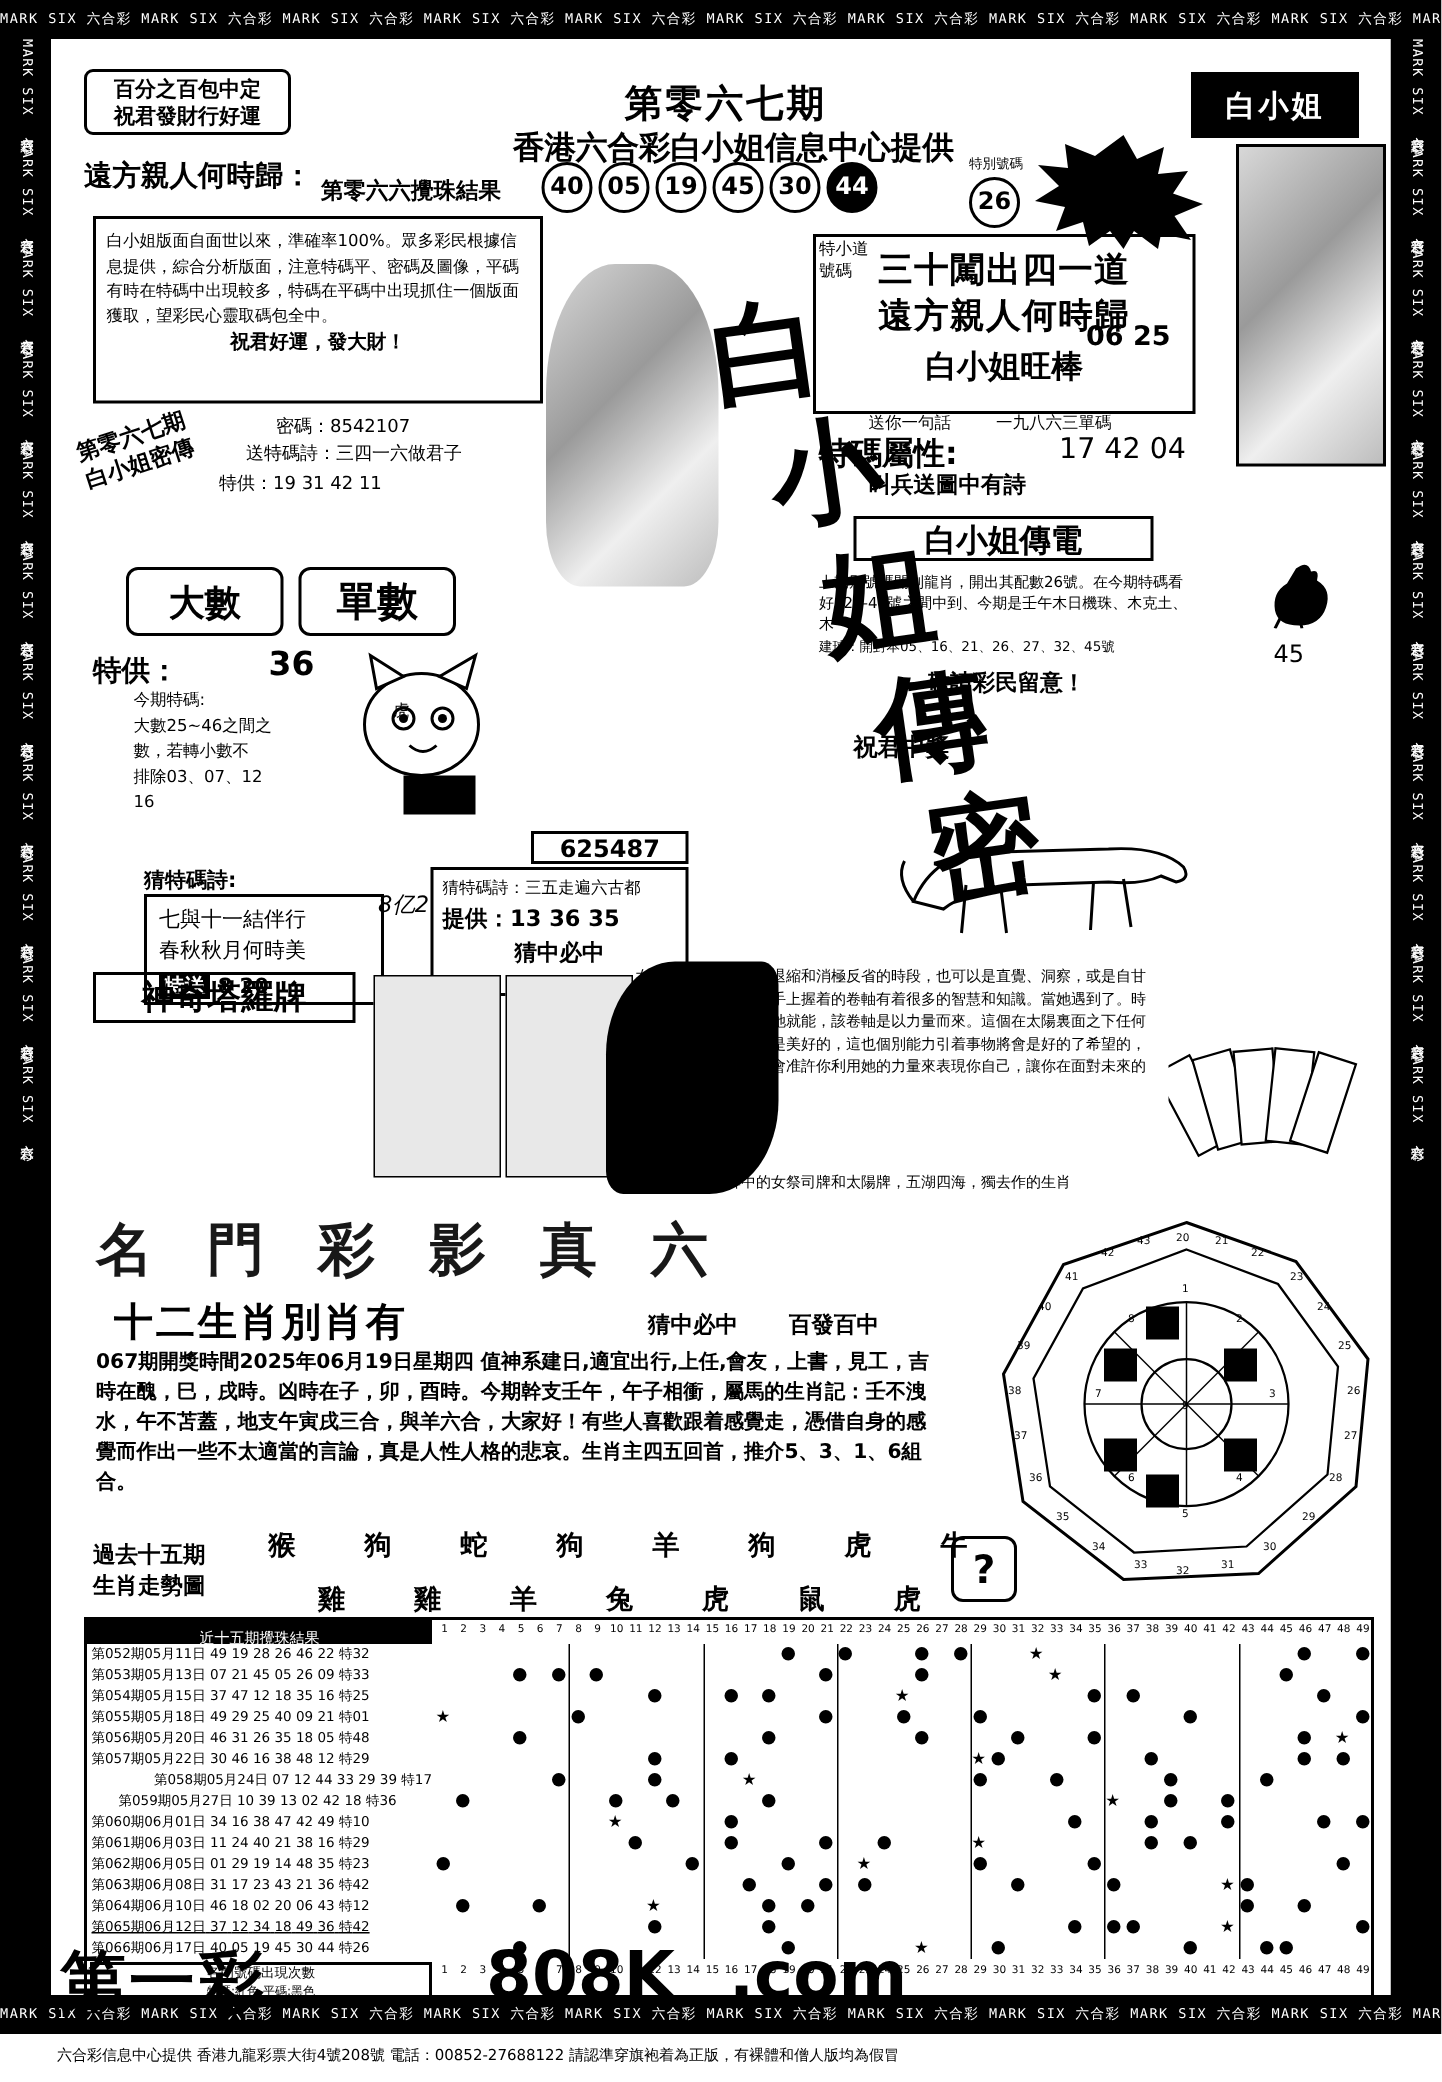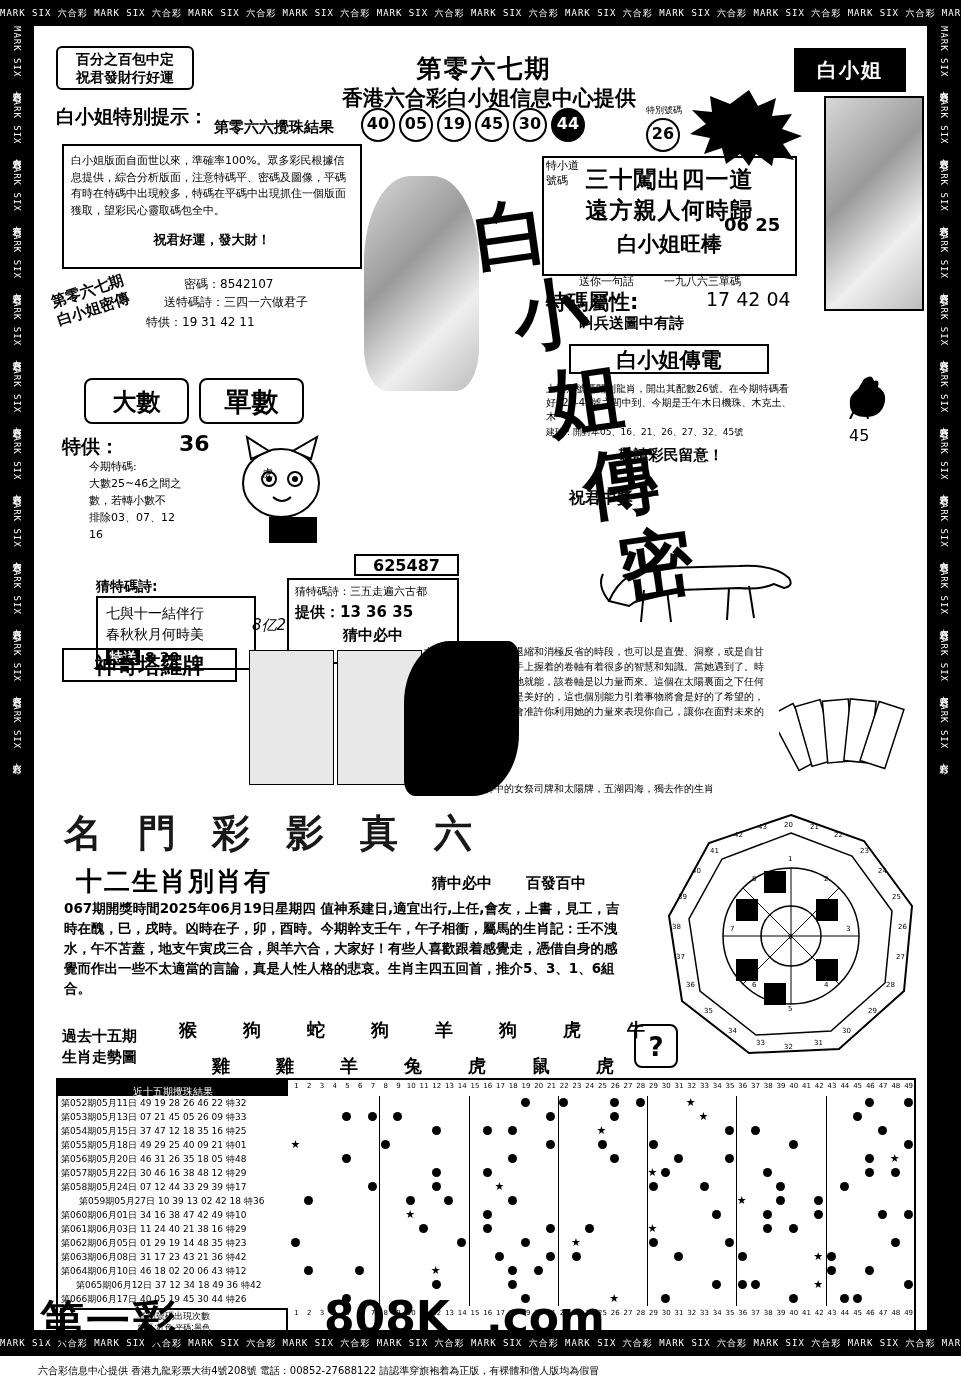--- a/index.html
+++ b/index.html
@@ -80,37 +80,37 @@
     <div class="abs" style="left:325px;top:82px;width:300px;">
       <span class="ball">40</span><span class="ball">05</span><span class="ball">19</span><span class="ball">45</span><span class="ball">30</span><span class="ball dark">44</span>
     </div>
     <div class="abs tiny cjk ctr" style="left:610px;top:78px;width:40px;">
       <span>特別號碼</span>
     </div>
     <div class="abs" style="left:610px;top:92px;">
       <span class="ball">26</span>
     </div>
 
-    <div class="abs cjk" style="left:22px;top:78px;font-size:19px;font-weight:bold;">白小姐特別提示：</div>
+    <div class="abs cjk" style="left:22px;top:78px;font-size:19px;font-weight:bold;">遠方親人何時歸：</div>
 
     <div class="abs ctr" style="left:650px;top:62px;width:130px;height:78px;">
       <svg width="130" height="78" viewBox="0 0 130 78">
         <polygon points="65,2 74,18 92,10 88,28 108,26 98,41 118,48 99,56 110,72 90,68 88,78 72,66 65,78 56,66 42,76 38,60 20,66 26,50 6,46 22,36 8,22 28,24 26,8 46,16" fill="#000"></polygon>
       </svg>
     </div>
 
     <div class="abs bk portrait" style="left:790px;top:70px;width:100px;height:215px;"></div>
 
     <div class="abs blackbar ctr" style="left:760px;top:22px;width:112px;height:44px;">
       <div class="cjk" style="font-size:20px;font-weight:bold;line-height:44px;letter-spacing:2px;">白小姐</div>
     </div>
 
     <div class="abs bk" style="left:28px;top:118px;width:300px;height:125px;padding:7px;">
       <div class="smalltxt cjk">白小姐版面自面世以來，準確率100%。眾多彩民根據信息提供，綜合分析版面，注意特碼平、密碼及圖像，平碼有時在特碼中出現較多，特碼在平碼中出現抓住一個版面獲取，望彩民心靈取碼包全中。</div>
-      <div class="ctr cjk" style="font-size:13px;font-weight:bold;margin-top:12px;">祝君好運，發大財！</div>
+      <div class="ctr cjk" style="font-size:13px;font-weight:bold;margin-top:0;">祝君好運，發大財！</div>
     </div>
 
     <div class="abs cjk" style="left:150px;top:250px;font-size:12px;">
       <span>密碼：</span><span>8542107</span>
     </div>
     <div class="abs cjk" style="left:130px;top:268px;font-size:12px;">
       <span>送特碼詩：</span><span>三四一六做君子</span>
     </div>
     <div class="abs cjk" style="left:112px;top:288px;font-size:12px;">
       <span>特供：</span><span>19  31  42  11</span>
@@ -179,21 +179,21 @@
     </div>
     <div class="abs bk" style="left:253px;top:552px;width:172px;height:86px;padding:4px 6px;">
       <div class="cjk" style="font-size:11px;">
         <span>猜特碼詩：</span><span>三五走遍六古都</span>
       </div>
       <div class="cjk" style="font-size:15px;font-weight:bold;margin-top:4px;">
         <span>提供：</span><span>13  36  35</span>
       </div>
       <div class="cjk ctr" style="font-size:15px;font-weight:bold;margin-top:4px;">猜中必中</div>
     </div>
-    <div class="abs cjk" style="left:218px;top:590px;font-size:15px;font-style:italic;">8亿2</div>
+    <div class="abs cjk" style="left:218px;top:568px;font-size:15px;font-style:italic;">8亿2</div>
 
     <div class="abs bk ctr" style="left:28px;top:622px;width:175px;height:34px;">
       <div class="cjk" style="font-size:22px;font-weight:bold;line-height:32px;">神奇塔羅牌</div>
     </div>
     <div class="abs imgbox" style="left:215px;top:624px;width:85px;height:135px;"></div>
     <div class="abs imgbox" style="left:303px;top:624px;width:85px;height:135px;"></div>
     <div class="abs" style="left:370px;top:615px;width:115px;height:155px;background:#000;border-radius:40% 10% 40% 10%;"></div>
 
     <div class="abs" style="left:390px;top:618px;width:345px;height:135px;">
       <div class="tiny cjk" style="font-size:10px;line-height:15px;">女數皇道常代表一段退縮和消極反省的時段，也可以是直覺、洞察，或是自甘於生活中退隱下來。手上握着的卷軸有着很多的智慧和知識。當她遇到了。時代和她對力量能力，她就能，該卷軸是以力量而來。這個在太陽裏面之下任何的事物都會發生，這是美好的，這也個別能力引着事物將會是好的了希望的，充滿理想的。太陽也會准許你利用她的力量來表現你自己，讓你在面對未來的挑戰之中有无限信心</div>
@@ -369,21 +369,21 @@
         <div class="tiny cjk" style="height:14px;line-height:14px;padding-left:3px;white-space:nowrap;">
           <span>第056期</span><span>05月20日</span>
           <span>46</span> <span>31</span> <span>26</span> <span>35</span> <span>18</span> <span>05</span>
           <span>特</span><span>48</span>
         </div>
         <div class="tiny cjk" style="height:14px;line-height:14px;padding-left:3px;white-space:nowrap;">
           <span>第057期</span><span>05月22日</span>
           <span>30</span> <span>46</span> <span>16</span> <span>38</span> <span>48</span> <span>12</span>
           <span>特</span><span>29</span>
         </div>
-        <div class="tiny cjk" style="height:14px;line-height:14px;padding-left:3px;white-space:nowrap;">
+        <div class="tiny cjk" style="height:14px;line-height:14px;padding-left:3px;white-space:nowrap;text-align:right;">
           <span>第058期</span><span>05月24日</span>
           <span>07</span> <span>12</span> <span>44</span> <span>33</span> <span>29</span> <span>39</span>
           <span>特</span><span>17</span>
         </div>
         <div class="tiny cjk" style="height:14px;line-height:14px;padding-left:21px;white-space:nowrap;">
           <span>第059期</span><span>05月27日</span>
           <span>10</span> <span>39</span> <span>13</span> <span>02</span> <span>42</span> <span>18</span>
           <span>特</span><span>36</span>
         </div>
         <div class="tiny cjk" style="height:14px;line-height:14px;padding-left:3px;white-space:nowrap;">
@@ -404,21 +404,21 @@
         <div class="tiny cjk" style="height:14px;line-height:14px;padding-left:3px;white-space:nowrap;">
           <span>第063期</span><span>06月08日</span>
           <span>31</span> <span>17</span> <span>23</span> <span>43</span> <span>21</span> <span>36</span>
           <span>特</span><span>42</span>
         </div>
         <div class="tiny cjk" style="height:14px;line-height:14px;padding-left:3px;white-space:nowrap;">
           <span>第064期</span><span>06月10日</span>
           <span>46</span> <span>18</span> <span>02</span> <span>20</span> <span>06</span> <span>43</span>
           <span>特</span><span>12</span>
         </div>
-        <div class="tiny cjk" style="height:14px;line-height:14px;padding-left:18px;white-space:nowrap;">
+        <div class="tiny cjk" style="height:14px;line-height:14px;padding-left:3px;white-space:nowrap;text-decoration:underline;">
           <span>第065期</span><span>06月12日</span>
           <span>37</span> <span>12</span> <span>34</span> <span>18</span> <span>49</span> <span>36</span>
           <span>特</span><span>42</span>
         </div>
         <div class="tiny cjk" style="height:14px;line-height:14px;padding-left:3px;white-space:nowrap;">
           <span>第066期</span><span>06月17日</span>
           <span>40</span> <span>05</span> <span>19</span> <span>45</span> <span>30</span> <span>44</span>
           <span>特</span><span>26</span>
         </div>
       </div>

